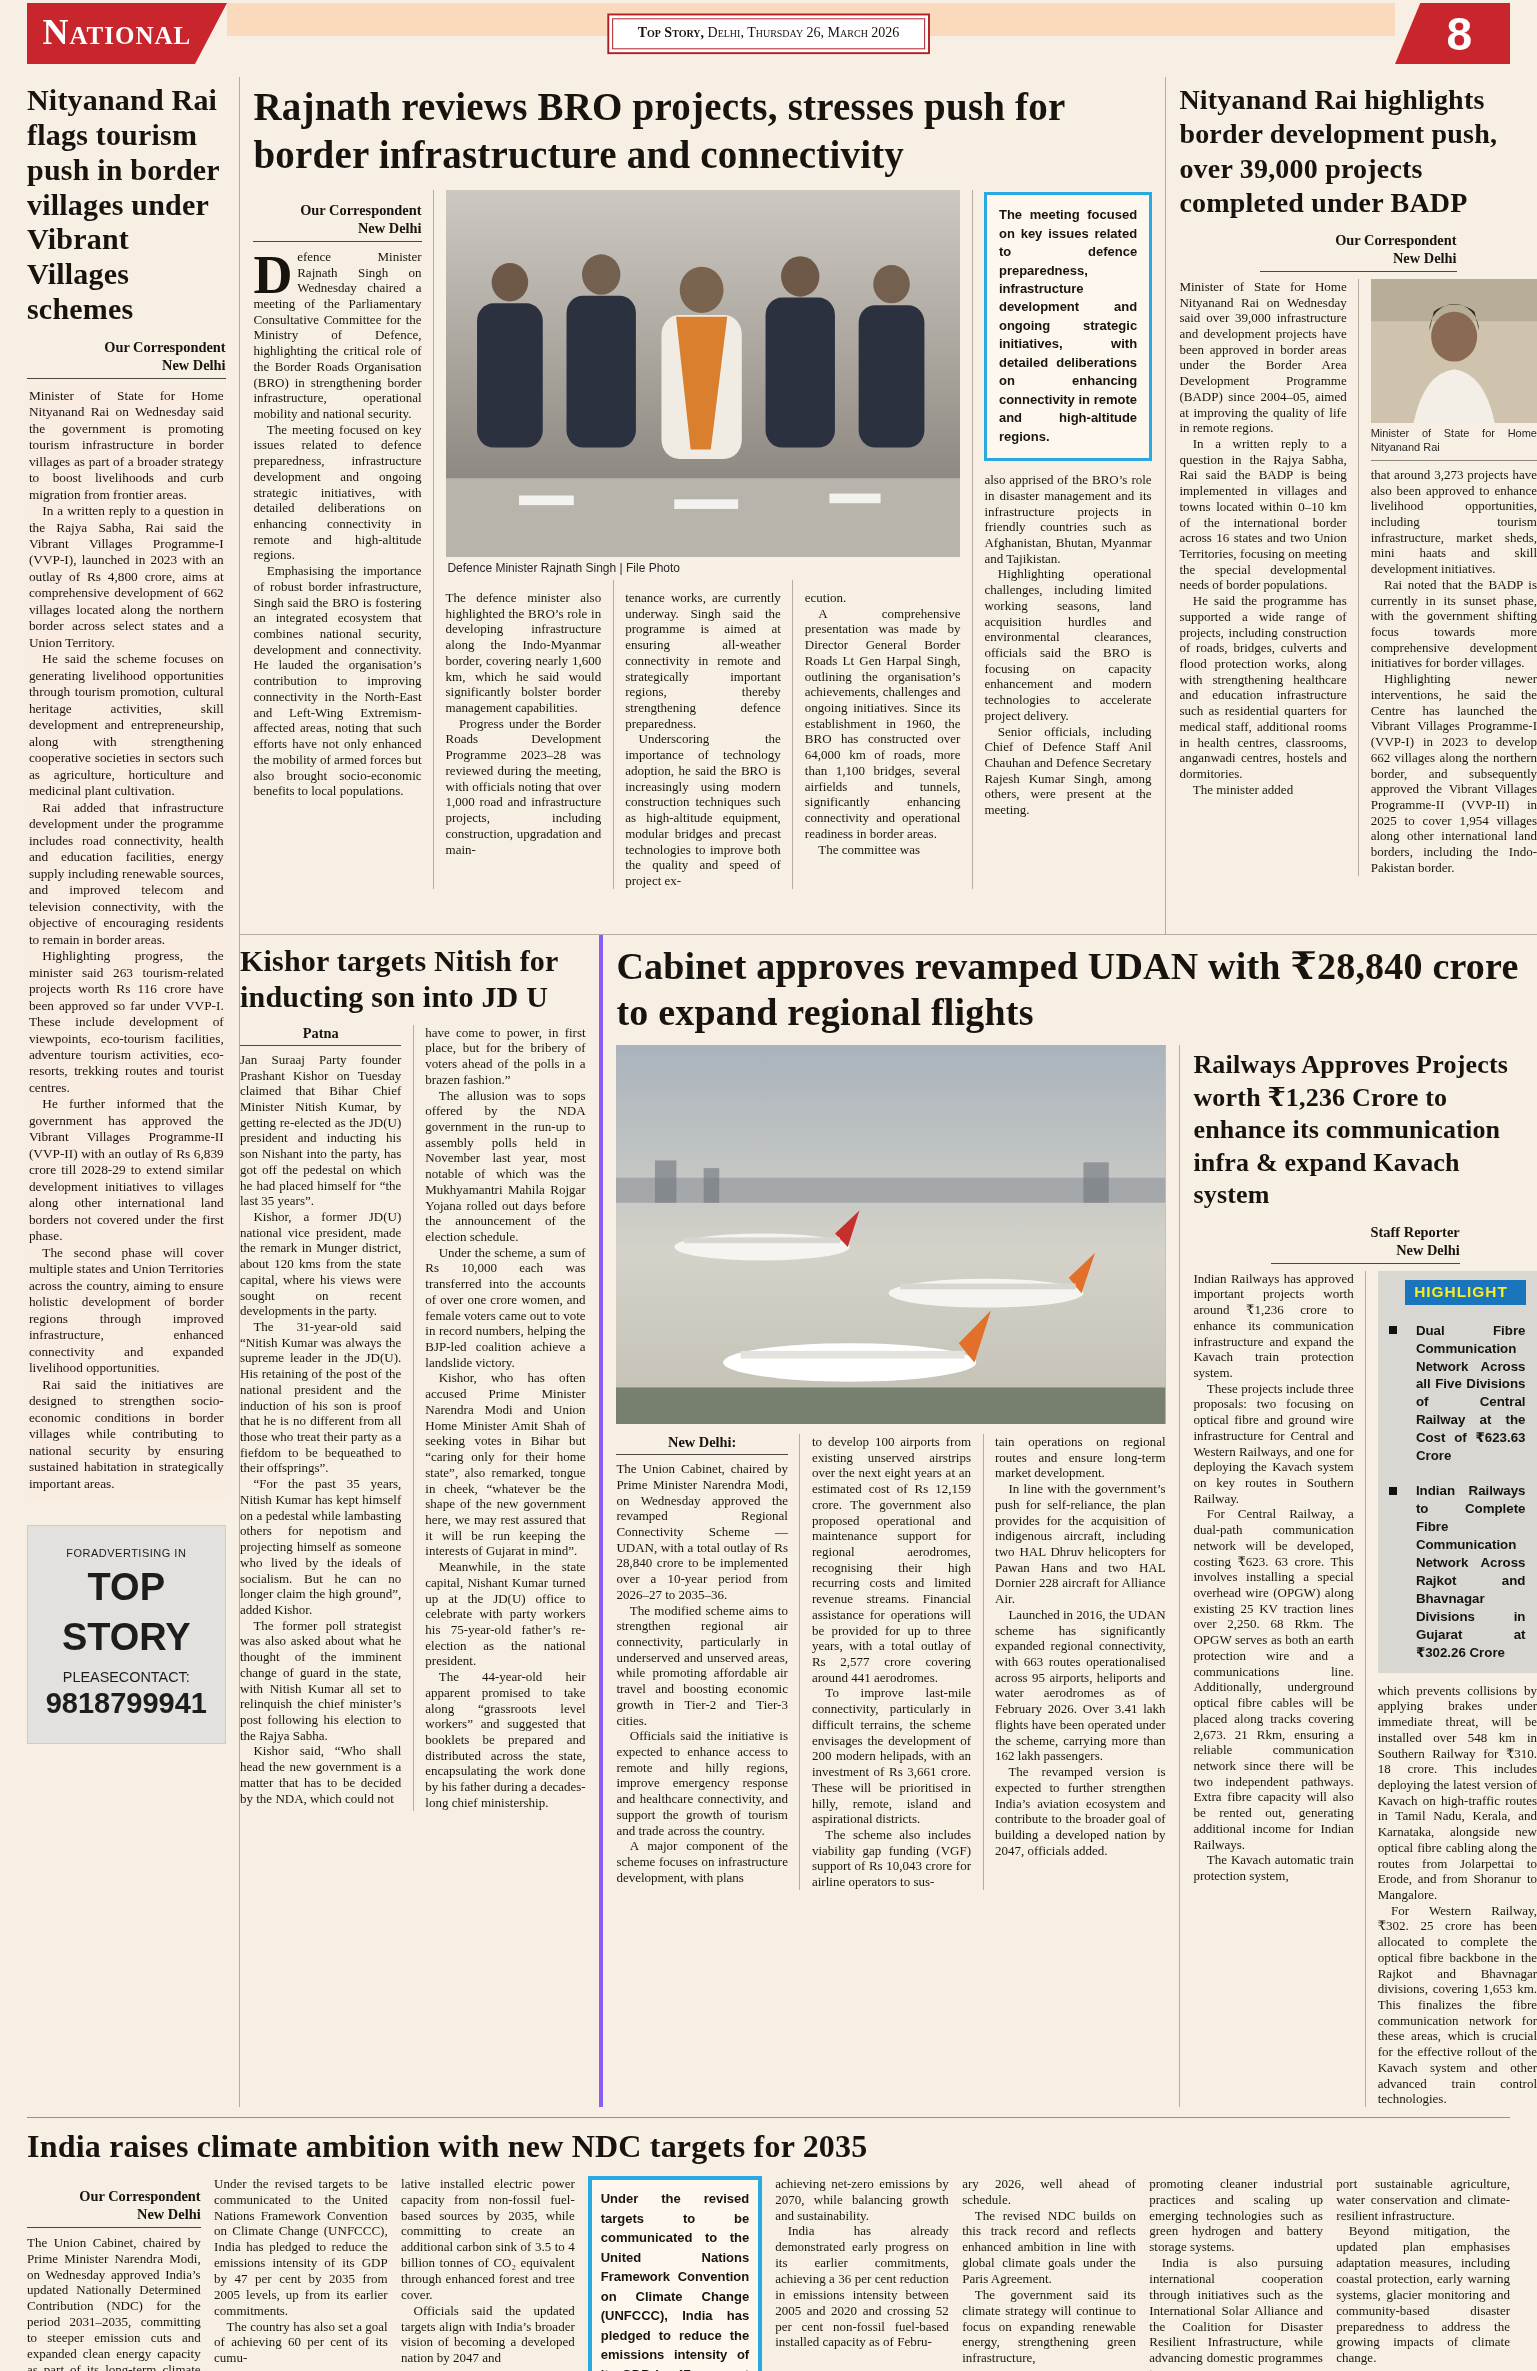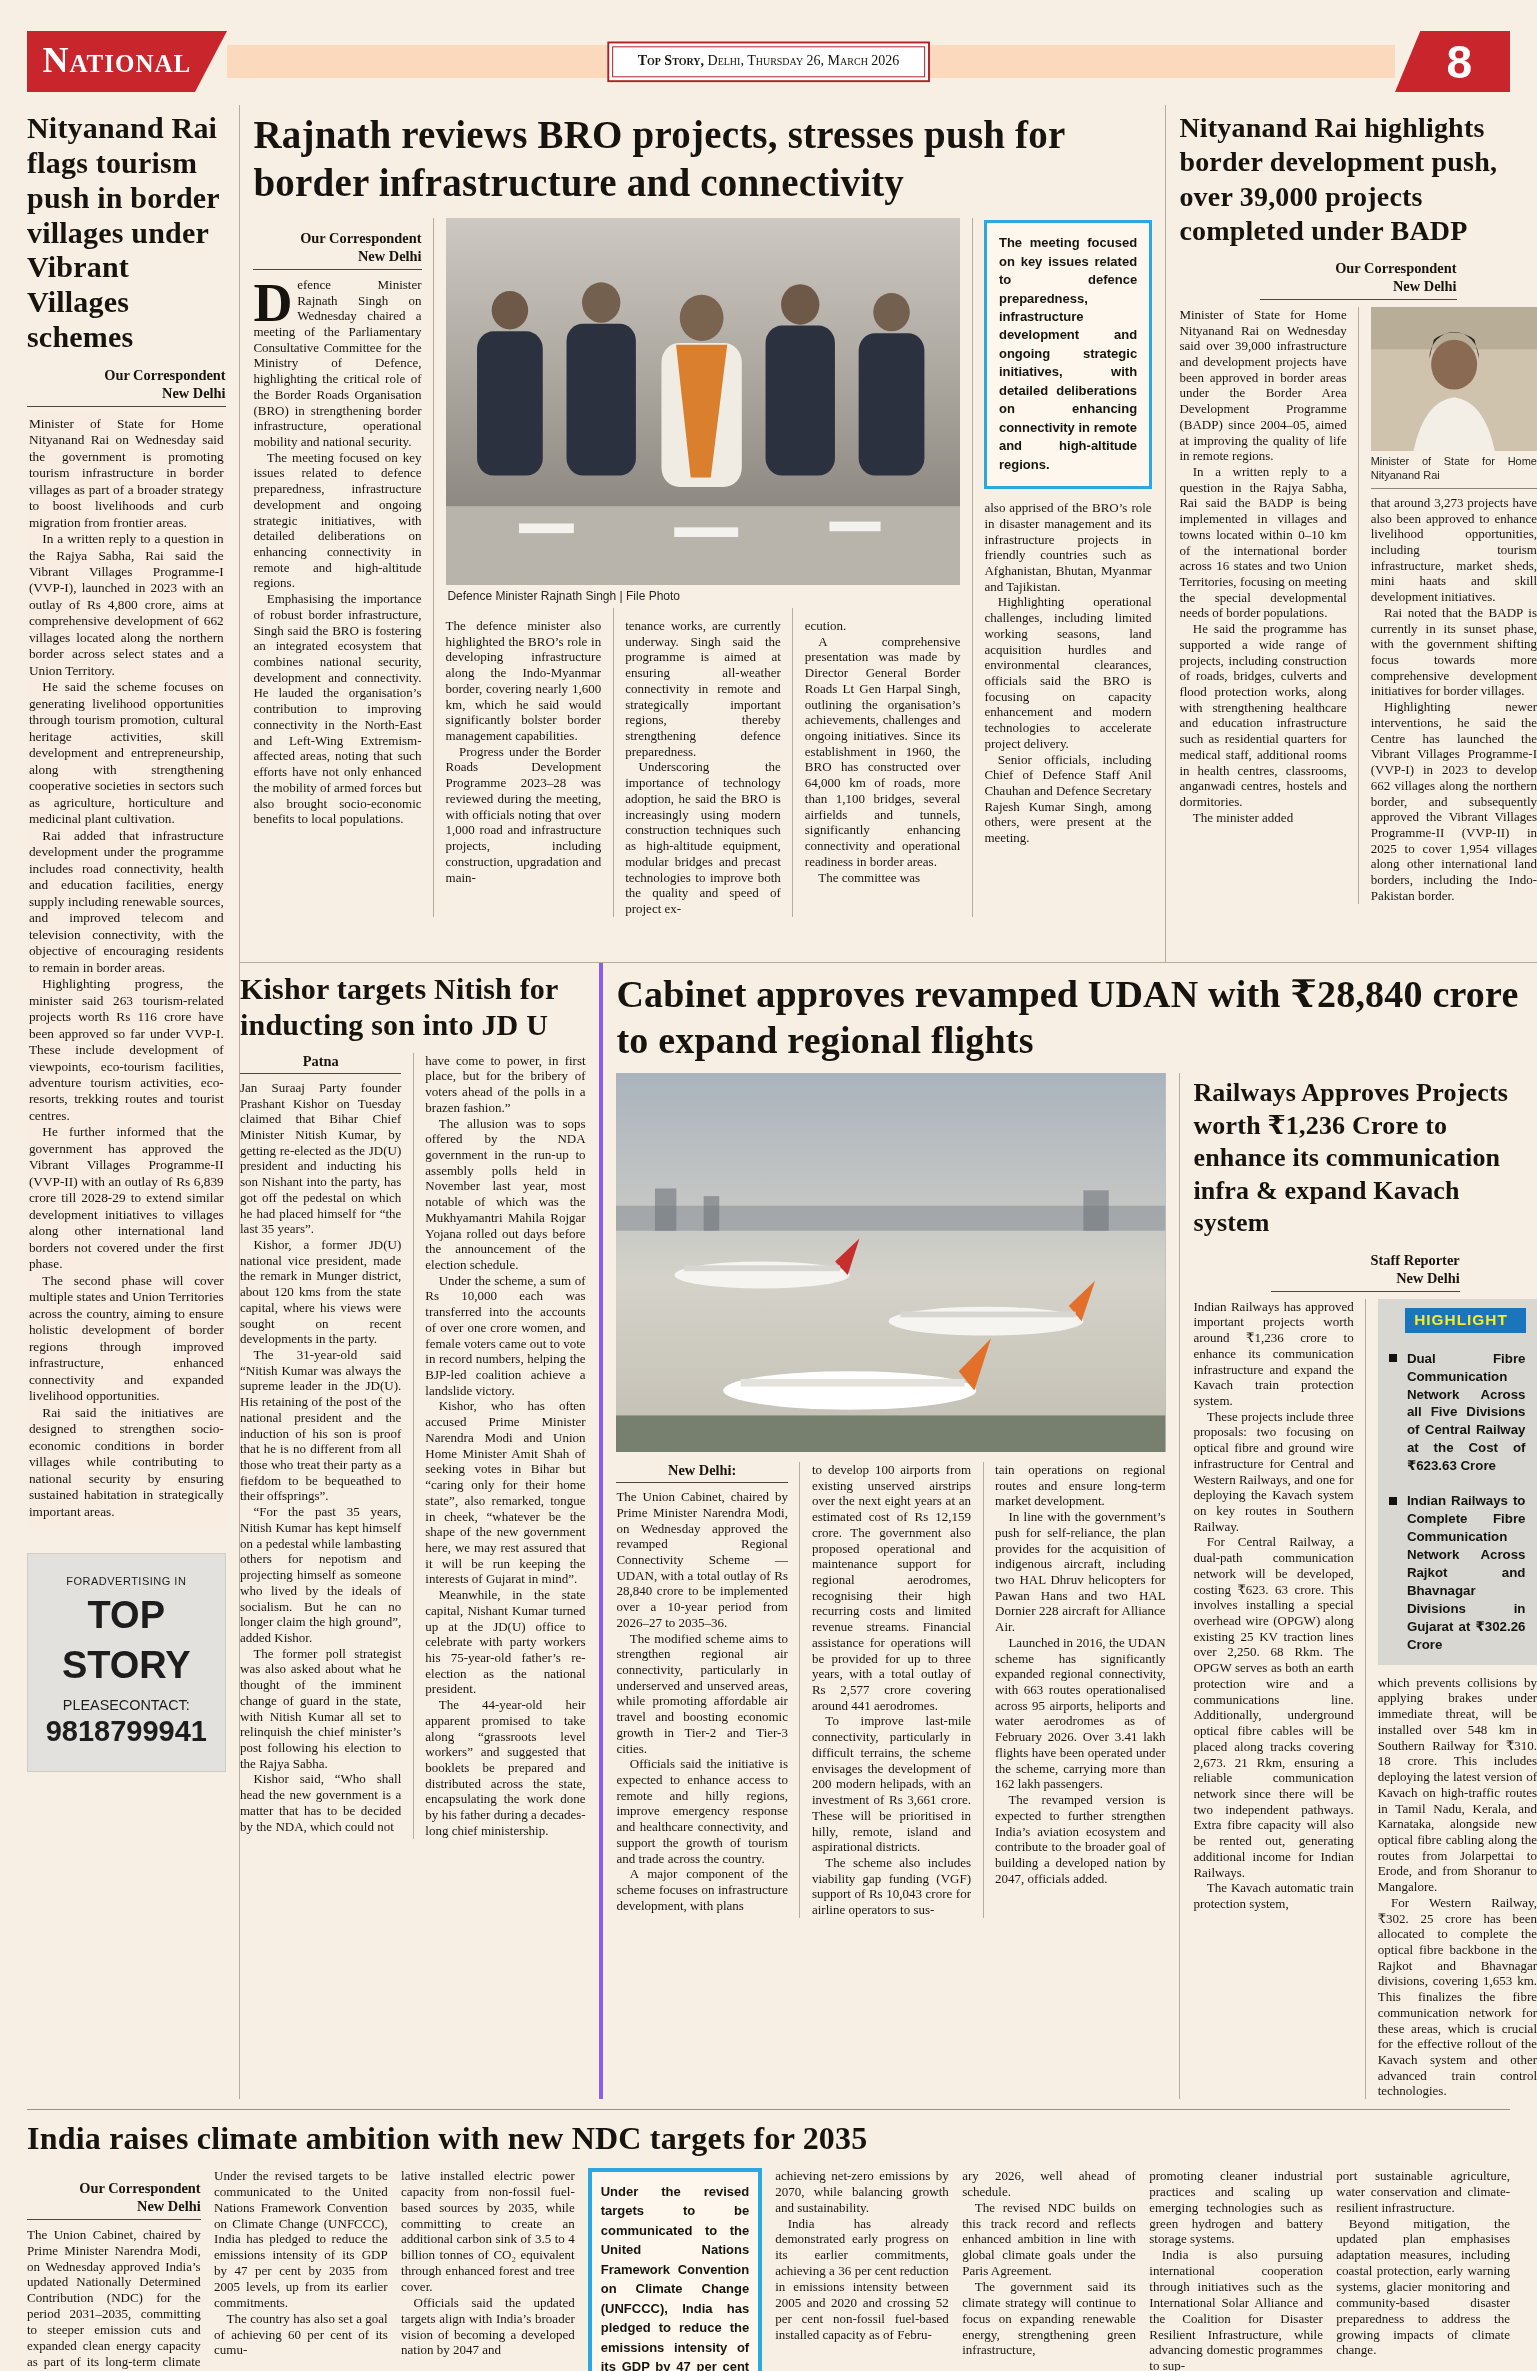--- a/index.html
+++ b/index.html
@@ -1,20 +1,20 @@
 <!DOCTYPE html>
 <html><head>
 <meta charset="utf-8">
 <style>
   *{box-sizing:border-box;margin:0;padding:0}
   html,body{background:#e9e2d6}
   .page{width:1537px;height:2372px;margin:0 auto;background:#f8efe4;overflow:hidden;
         font-family:"Liberation Serif","DejaVu Serif",serif;color:#17140f;position:relative}
   
-  .masthead{margin:31px 27px 0;height:61px;display:flex;align-items:center;position:relative}
+  .masthead{margin:3px 27px 0;height:61px;display:flex;position:relative}
   .nat-badge{background:#c9252c;color:#fff;height:61px;min-width:200px;display:flex;align-items:center;
              padding:0 33px 3.8px 15.4px;clip-path:polygon(0 0,100% 0,84% 100%,0 100%);
              box-shadow:3.8px 3.8px 0 #b9b3a8;font-variant:small-caps;font-weight:700;font-size:36px;letter-spacing:1px}
   .band{flex:1;height:33px;background:#fbd9bc}
   .pageno-badge{background:#c9252c;color:#fff;height:61px;min-width:115px;display:flex;align-items:center;justify-content:center;
                 clip-path:polygon(22% 0,100% 0,100% 100%,0 100%);font-family:"Liberation Sans",sans-serif;
                 font-weight:700;font-size:46px;padding-left:13.4px}
   .edition-box{position:absolute;left:50%;top:50%;transform:translate(-50%,-50%);background:#fff;
                border:1.9px solid #b01f24;box-shadow:0 0 0 2.9px #fff,0 0 0 4.8px #b01f24;padding:6.7px 25px;
                font-variant:small-caps;font-size:14px;white-space:nowrap}
@@ -86,21 +86,21 @@
   .udan-cols{display:grid;grid-template-columns:repeat(3,1fr)}
   
   .railways{padding:3.8px 0 0 13.4px}
   .rail-headline{font-size:26px;line-height:1.25}
   .rail-cols{display:grid;grid-template-columns:1fr 1fr}
   .highlight-box{background:#d9d7d2;padding:9.6px 11.5px 11.5px;margin-bottom:9.6px}
   .hl-bar{display:flex;align-items:flex-end;margin-bottom:15px}
   .hl-orange{width:15.4px;background:#f7941d}
   .hl-blue{flex:1;background:#1b75bc;color:#f8ec24;font-family:"Liberation Sans",sans-serif;
            font-weight:700;font-size:15.4px;letter-spacing:1px;padding:2.9px 9.6px}
-  .hl-item{display:flex;gap:10px;font-family:"Liberation Sans","DejaVu Sans",sans-serif;font-weight:700;
+  .hl-item{display:flex;gap:19px;font-family:"Liberation Sans","DejaVu Sans",sans-serif;font-weight:700;
            font-size:13.3px;line-height:1.35;text-align:justify;margin-top:17px}
   .hl-sq{width:7.7px;height:7.7px;background:#111;flex:none;margin-top:4.8px}
   
   .climate{margin:9.6px 27px 0;border-top:1px solid #9a9183;padding-top:9.6px}
   .climate-headline{font-size:32px;line-height:1.1;margin:1.9px 0 11.5px}
   .climate-cols{display:grid;grid-template-columns:repeat(8,1fr);column-gap:13.4px}
   .c-col{text-align:justify;font-size:13px;line-height:1.22}
   .c-col p{margin:0;text-indent:12.5px}
   .c-col p:first-child{text-indent:0}
   .climate-box{border:4.8px solid #2aa9e0;background:#fdf7ee;padding:9.6px 8.6px;

